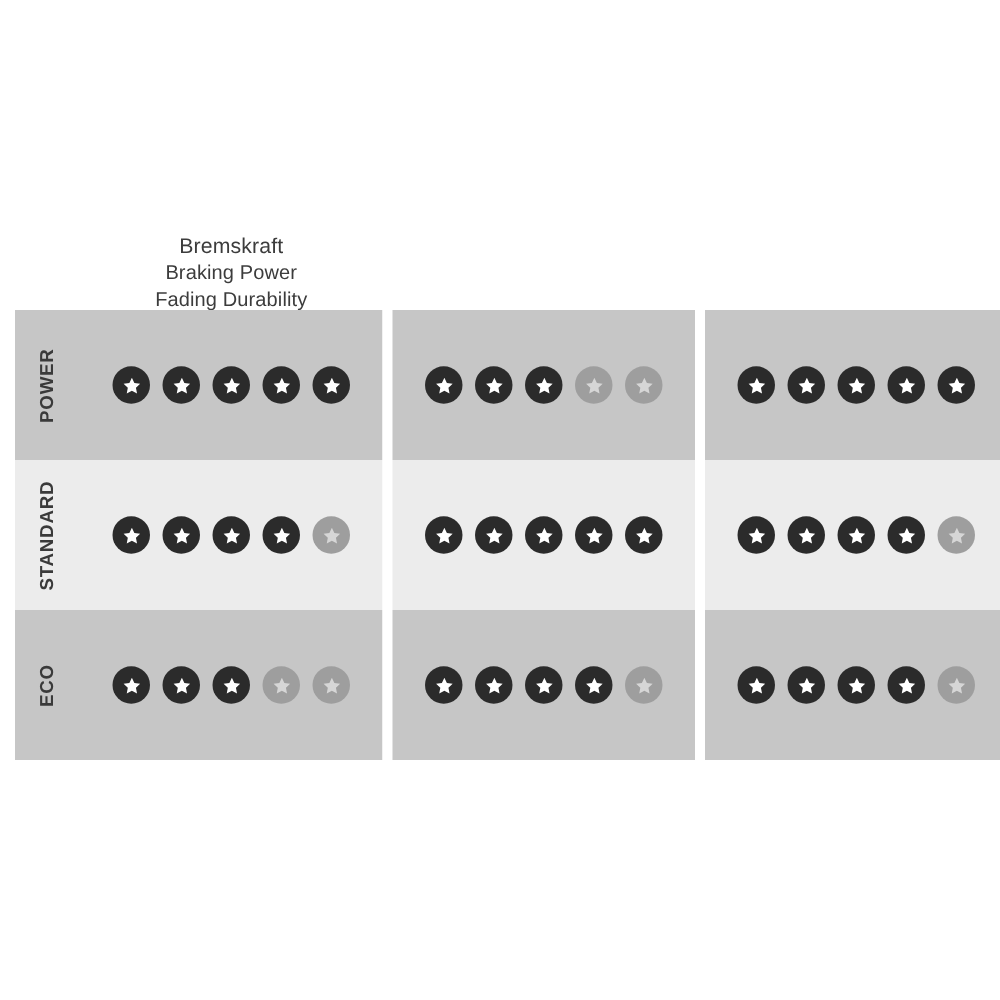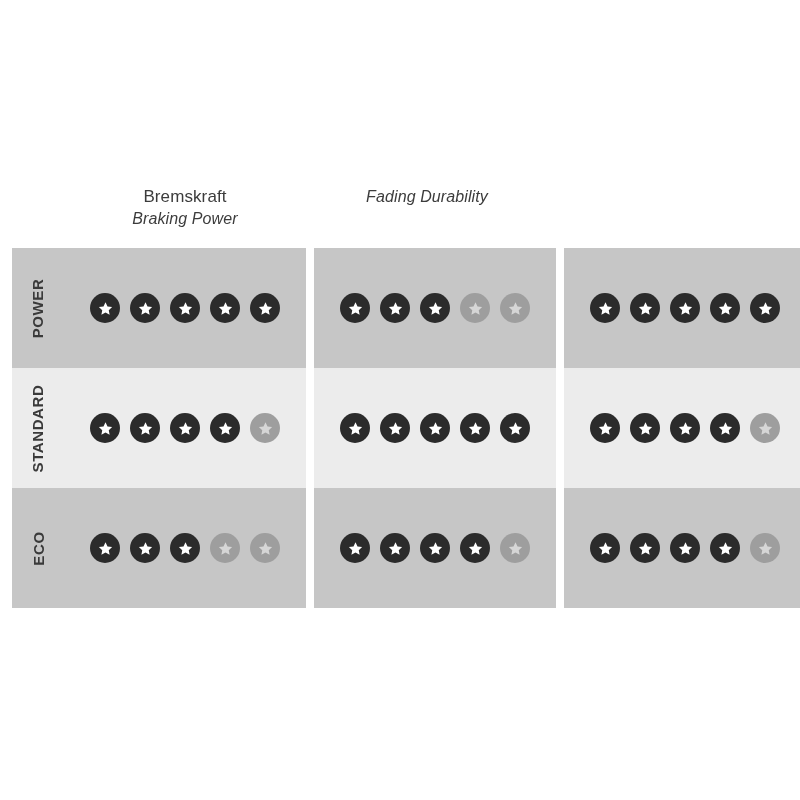--- a/index.html
+++ b/index.html
@@ -25,35 +25,35 @@
   }
 
   
   .headers {
     position: absolute;
     left: 64px;
     top: 186px;
     width: 728px;
     height: 60px;
     display: flex;
+    flex-direction: column;
   }
   .header-cell {
     width: 242px;
     text-align: center;
     line-height: 1.32;
   }
   .header-de {
     font-size: 17px;
     color: #3c3c3c;
     letter-spacing: 0.1px;
   }
   .header-en {
     font-size: 16px;
     color: #3c3c3c;
-    font-style: italic;
     letter-spacing: 0.1px;
   }
 
   
   .grid {
     position: absolute;
     left: 12px;
     top: 248px;
   }
   .row {

